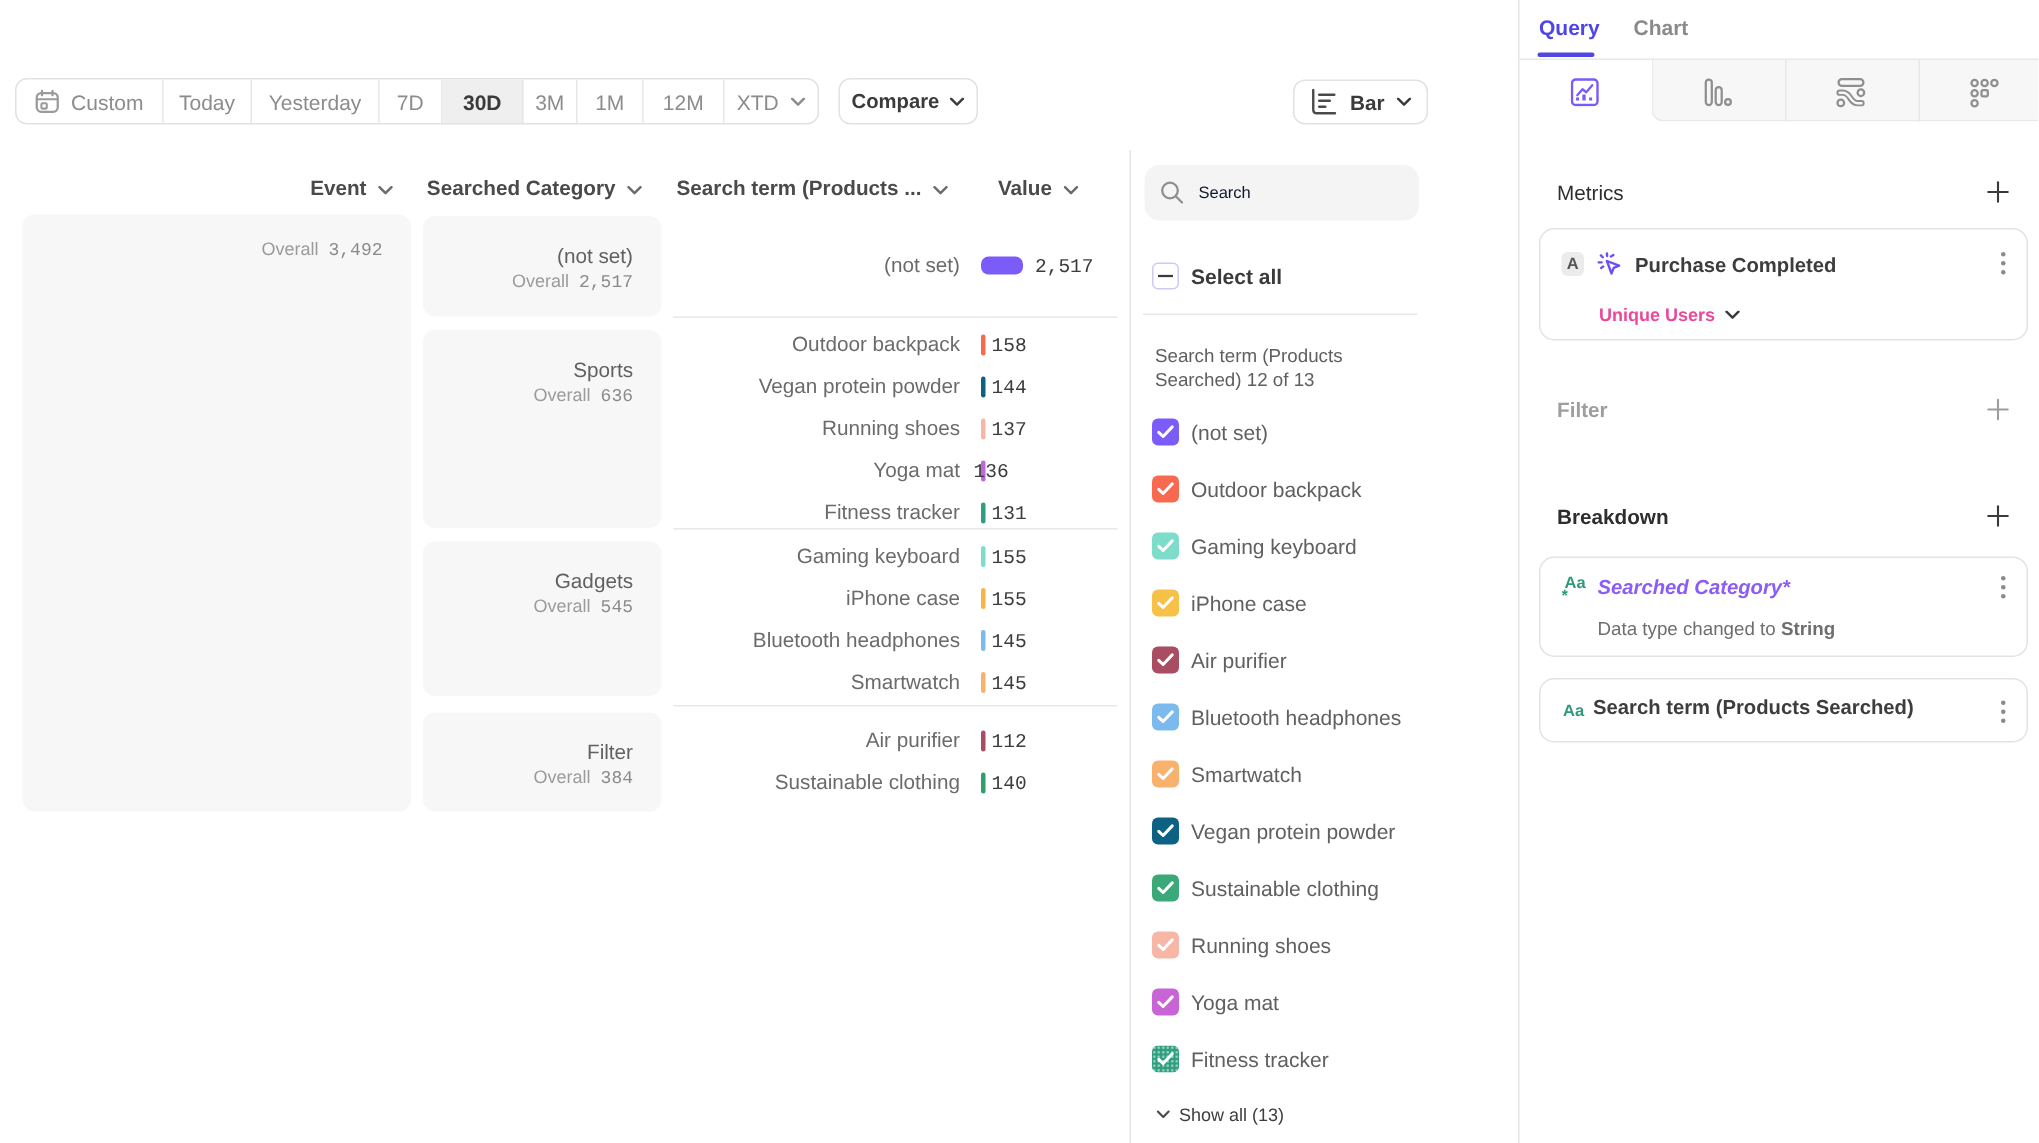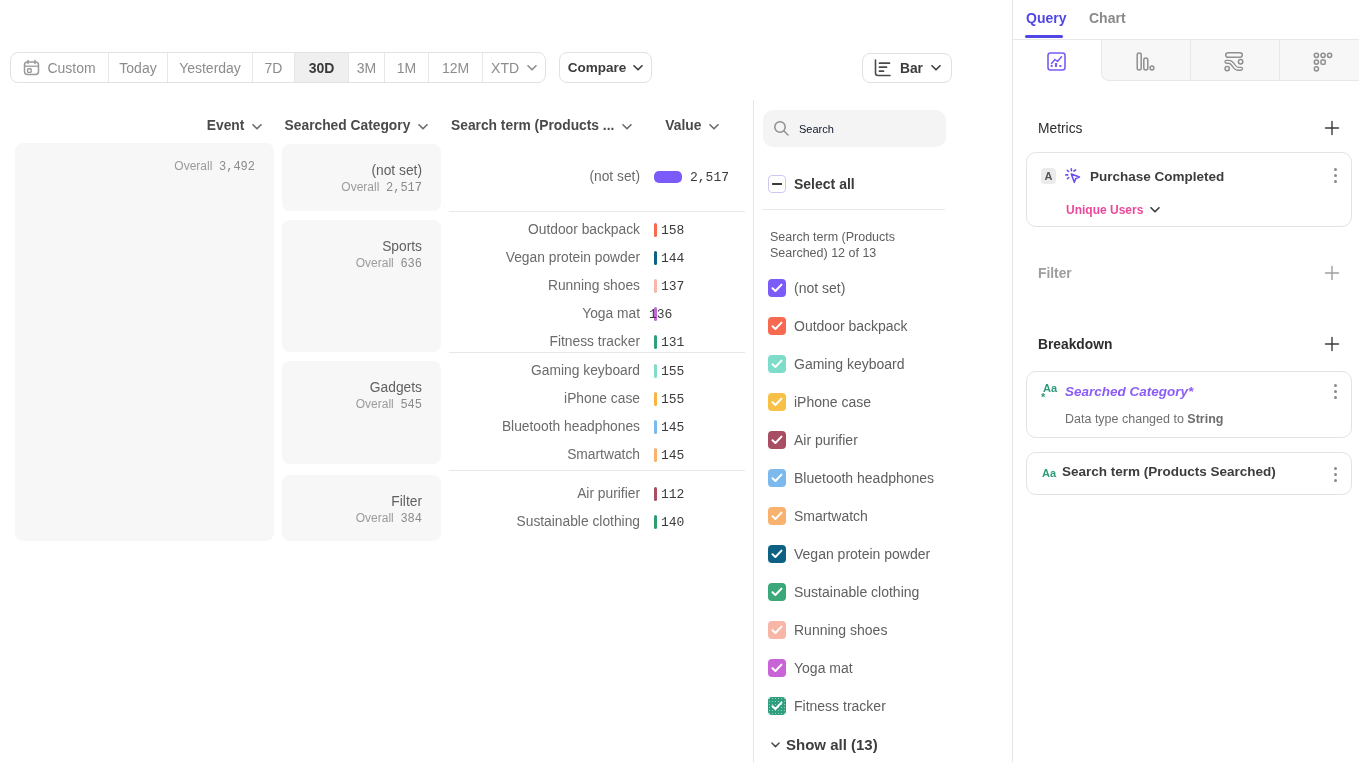--- a/index.html
+++ b/index.html
@@ -185,21 +185,21 @@
 <div class="cb" style="left:768px;top:697px;background:#2e9e7e;background-image:radial-gradient(rgba(255,255,255,0.5) 0.8px,transparent 0.9px);background-size:3px 3px;">
     <svg width="12" height="10" viewBox="0 0 12 10">
       <path d="M1.5 5.2 L4.4 8 L10.5 1.6" stroke="#fff" stroke-width="2" fill="none" stroke-linecap="round" stroke-linejoin="round"></path>
     </svg>
   </div>
 <div class="leglab" style="top:698px">Fitness tracker</div>
 <div class="abs" style="left:771px;top:736px;display:flex;align-items:center;gap:6px">
     <svg width="9" height="6" viewBox="0 0 10 6" style="display:inline-block">
       <path d="M1 0.8 L5 4.8 L9 0.8" stroke="#4a4a4a" stroke-width="1.6" fill="none" stroke-linecap="round" stroke-linejoin="round"></path>
     </svg>
-    <span style="font-size:15px;font-weight:700;color:#3e3e3e">Show all (13)</span>
+    <span style="font-size:12px;font-weight:400;color:#3e3e3e">Show all (13)</span>
   </div>
 <div class="abs" style="left:1012px;top:0;width:1px;height:762px;background:#e5e5e5"></div>
 <div class="abs" style="left:1026px;top:10px;font-size:14px;font-weight:700;color:#4f46e5">Query</div>
 <div class="abs" style="left:1089px;top:10px;font-size:14px;font-weight:700;color:#8a8a8a">Chart</div>
 <div class="abs" style="left:1025px;top:35px;width:38px;height:3px;border-radius:2px;background:#4f46e5"></div>
 <div class="abs" style="left:1013px;top:39px;width:346px;height:1px;background:#e8e8e8"></div>
 <div class="abs" style="left:1101px;top:40px;width:258px;height:41px;background:#f7f7f8;border-bottom:1px solid #e8e8e8;border-left:1px solid #e8e8e8;border-bottom-left-radius:8px"></div>
 <div class="abs" style="left:1190px;top:40px;width:1px;height:41px;background:#e8e8e8"></div>
 <div class="abs" style="left:1279px;top:40px;width:1px;height:41px;background:#e8e8e8"></div>
 <svg class="abs" style="left:1047px;top:52px" width="19" height="19" viewBox="0 0 19 19">

